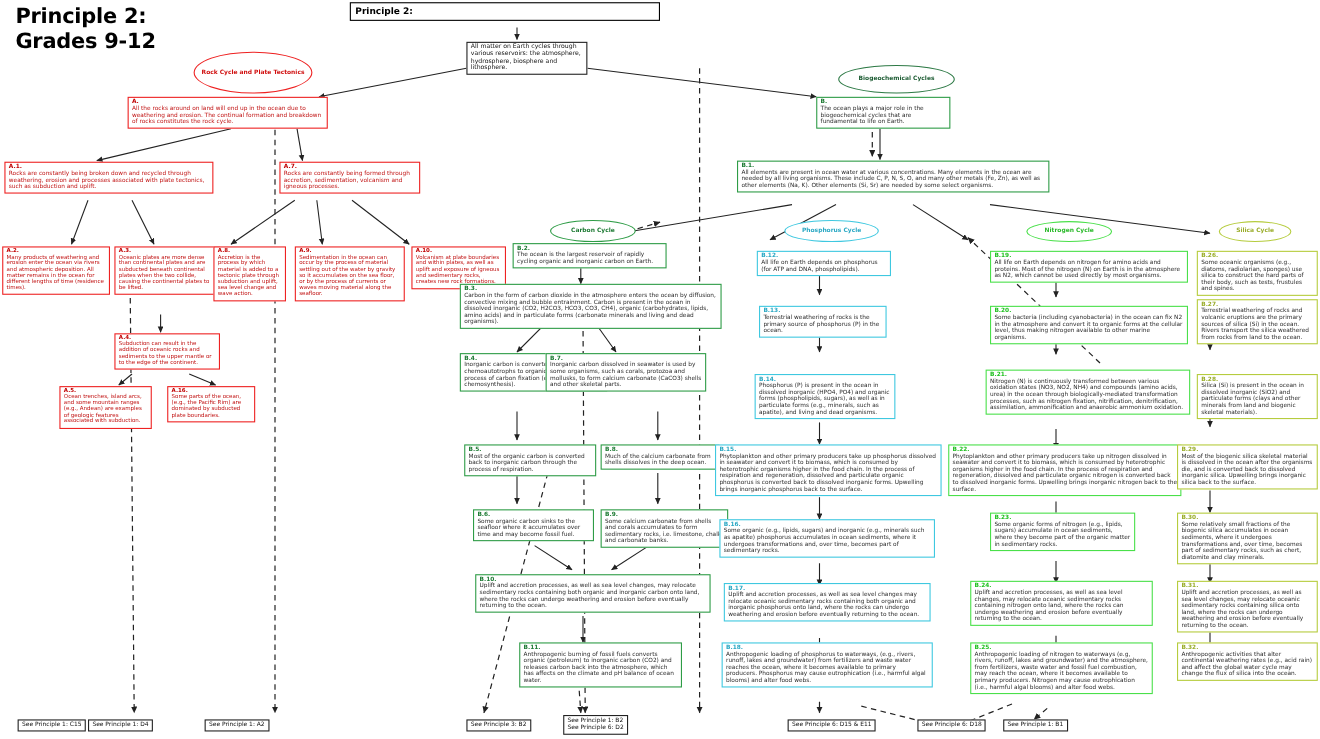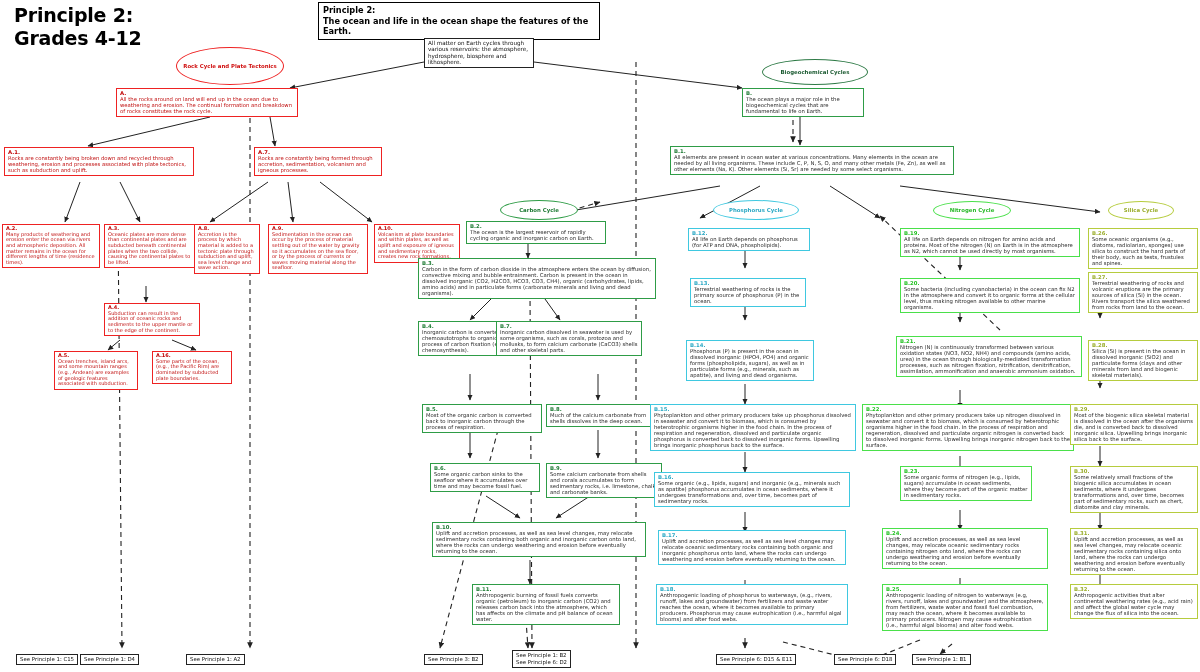--- a/index.html
+++ b/index.html
@@ -223,26 +223,25 @@
       <path d="M783,642 L855,660"></path>
       <path d="M920,640 L870,660"></path>
       <path d="M952,644 L940,654"></path>
       <path d="M545,218 L600,202"></path>
       <path d="M1000,330 L880,216"></path>
     </g>
   </svg>
 
   <div id="page-title">
     <div>Principle 2:</div>
-    <div>Grades 4-12</div>
+    <div>Grades 9-12</div>
   </div>
 
   <div id="principle-banner">
     <div>Principle 2:</div>
-    <div>The ocean and life in the ocean shape the features of the Earth.</div>
   </div>
 
   <div id="root-box" class="node t-black">
     <span class="body">All matter on Earth cycles through various reservoirs: the atmosphere, hydrosphere, biosphere and lithosphere.</span>
   </div>
 
   <div class="ellipse e-red" style="left:176px; top:47px; width:108px; height:38px;">
     <span>Rock Cycle and Plate Tectonics</span>
   </div>
   <div class="ellipse e-dgrn" style="left:762px; top:59px; width:106px; height:26px;">

